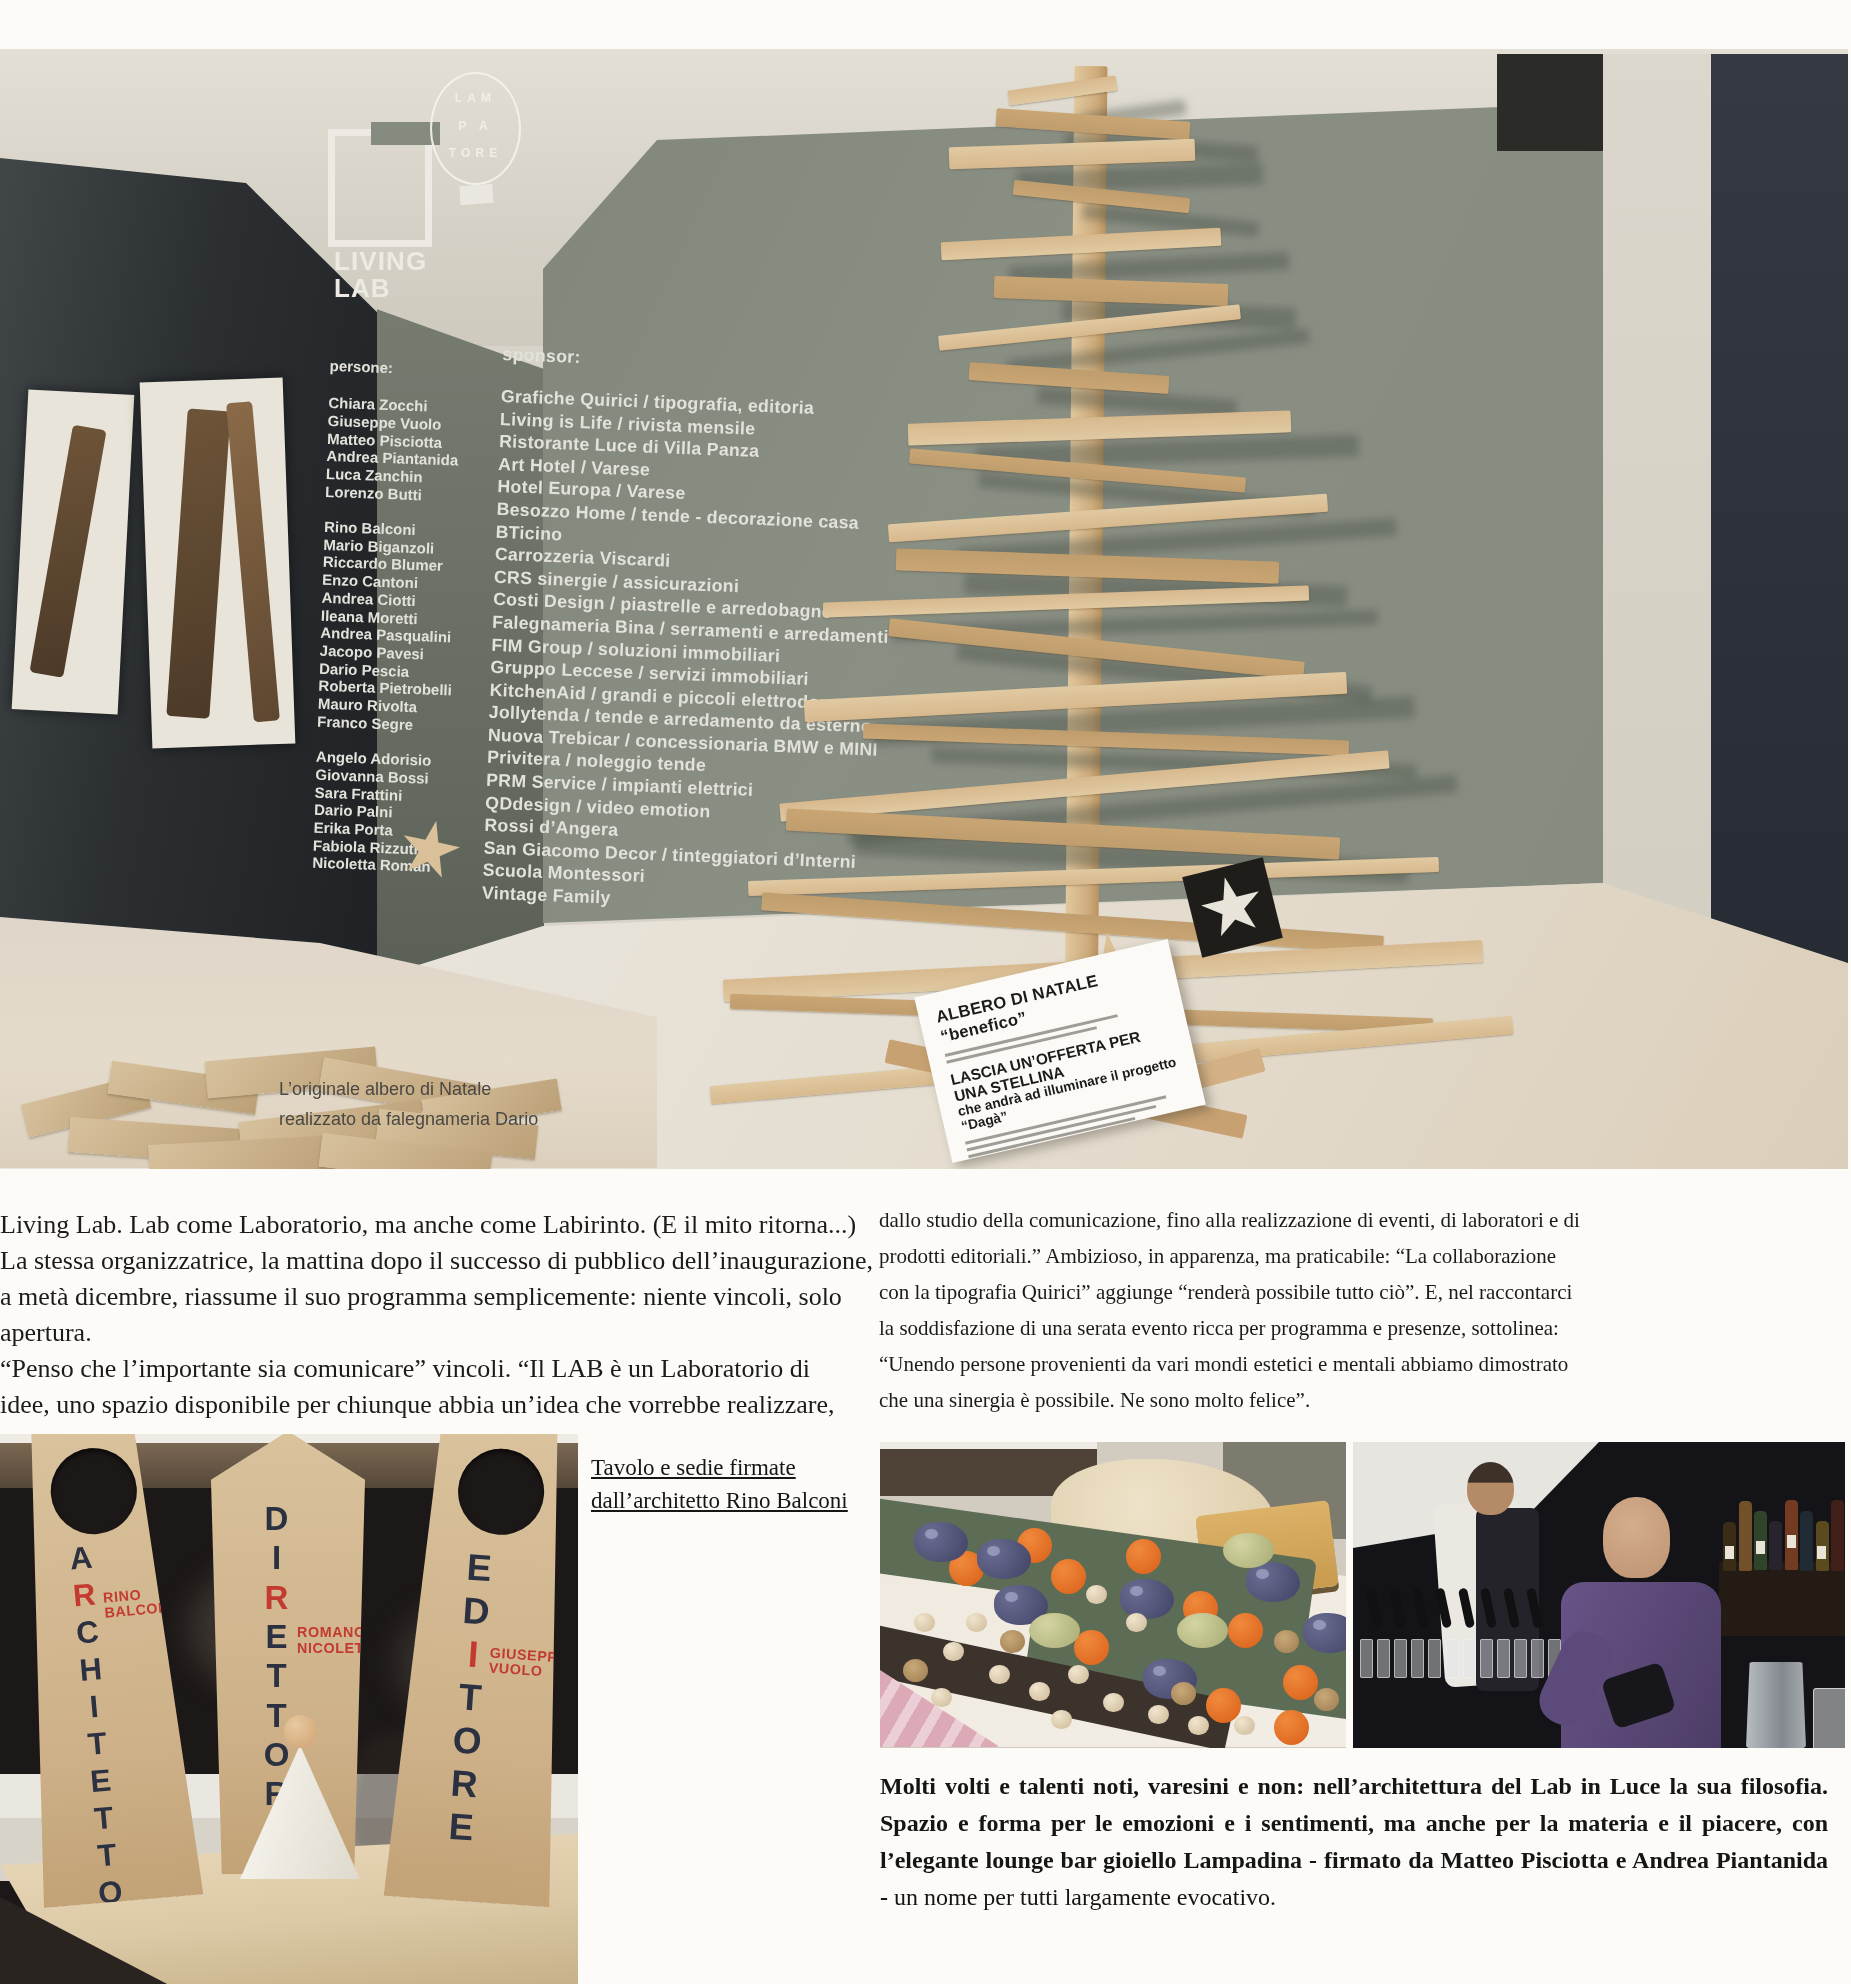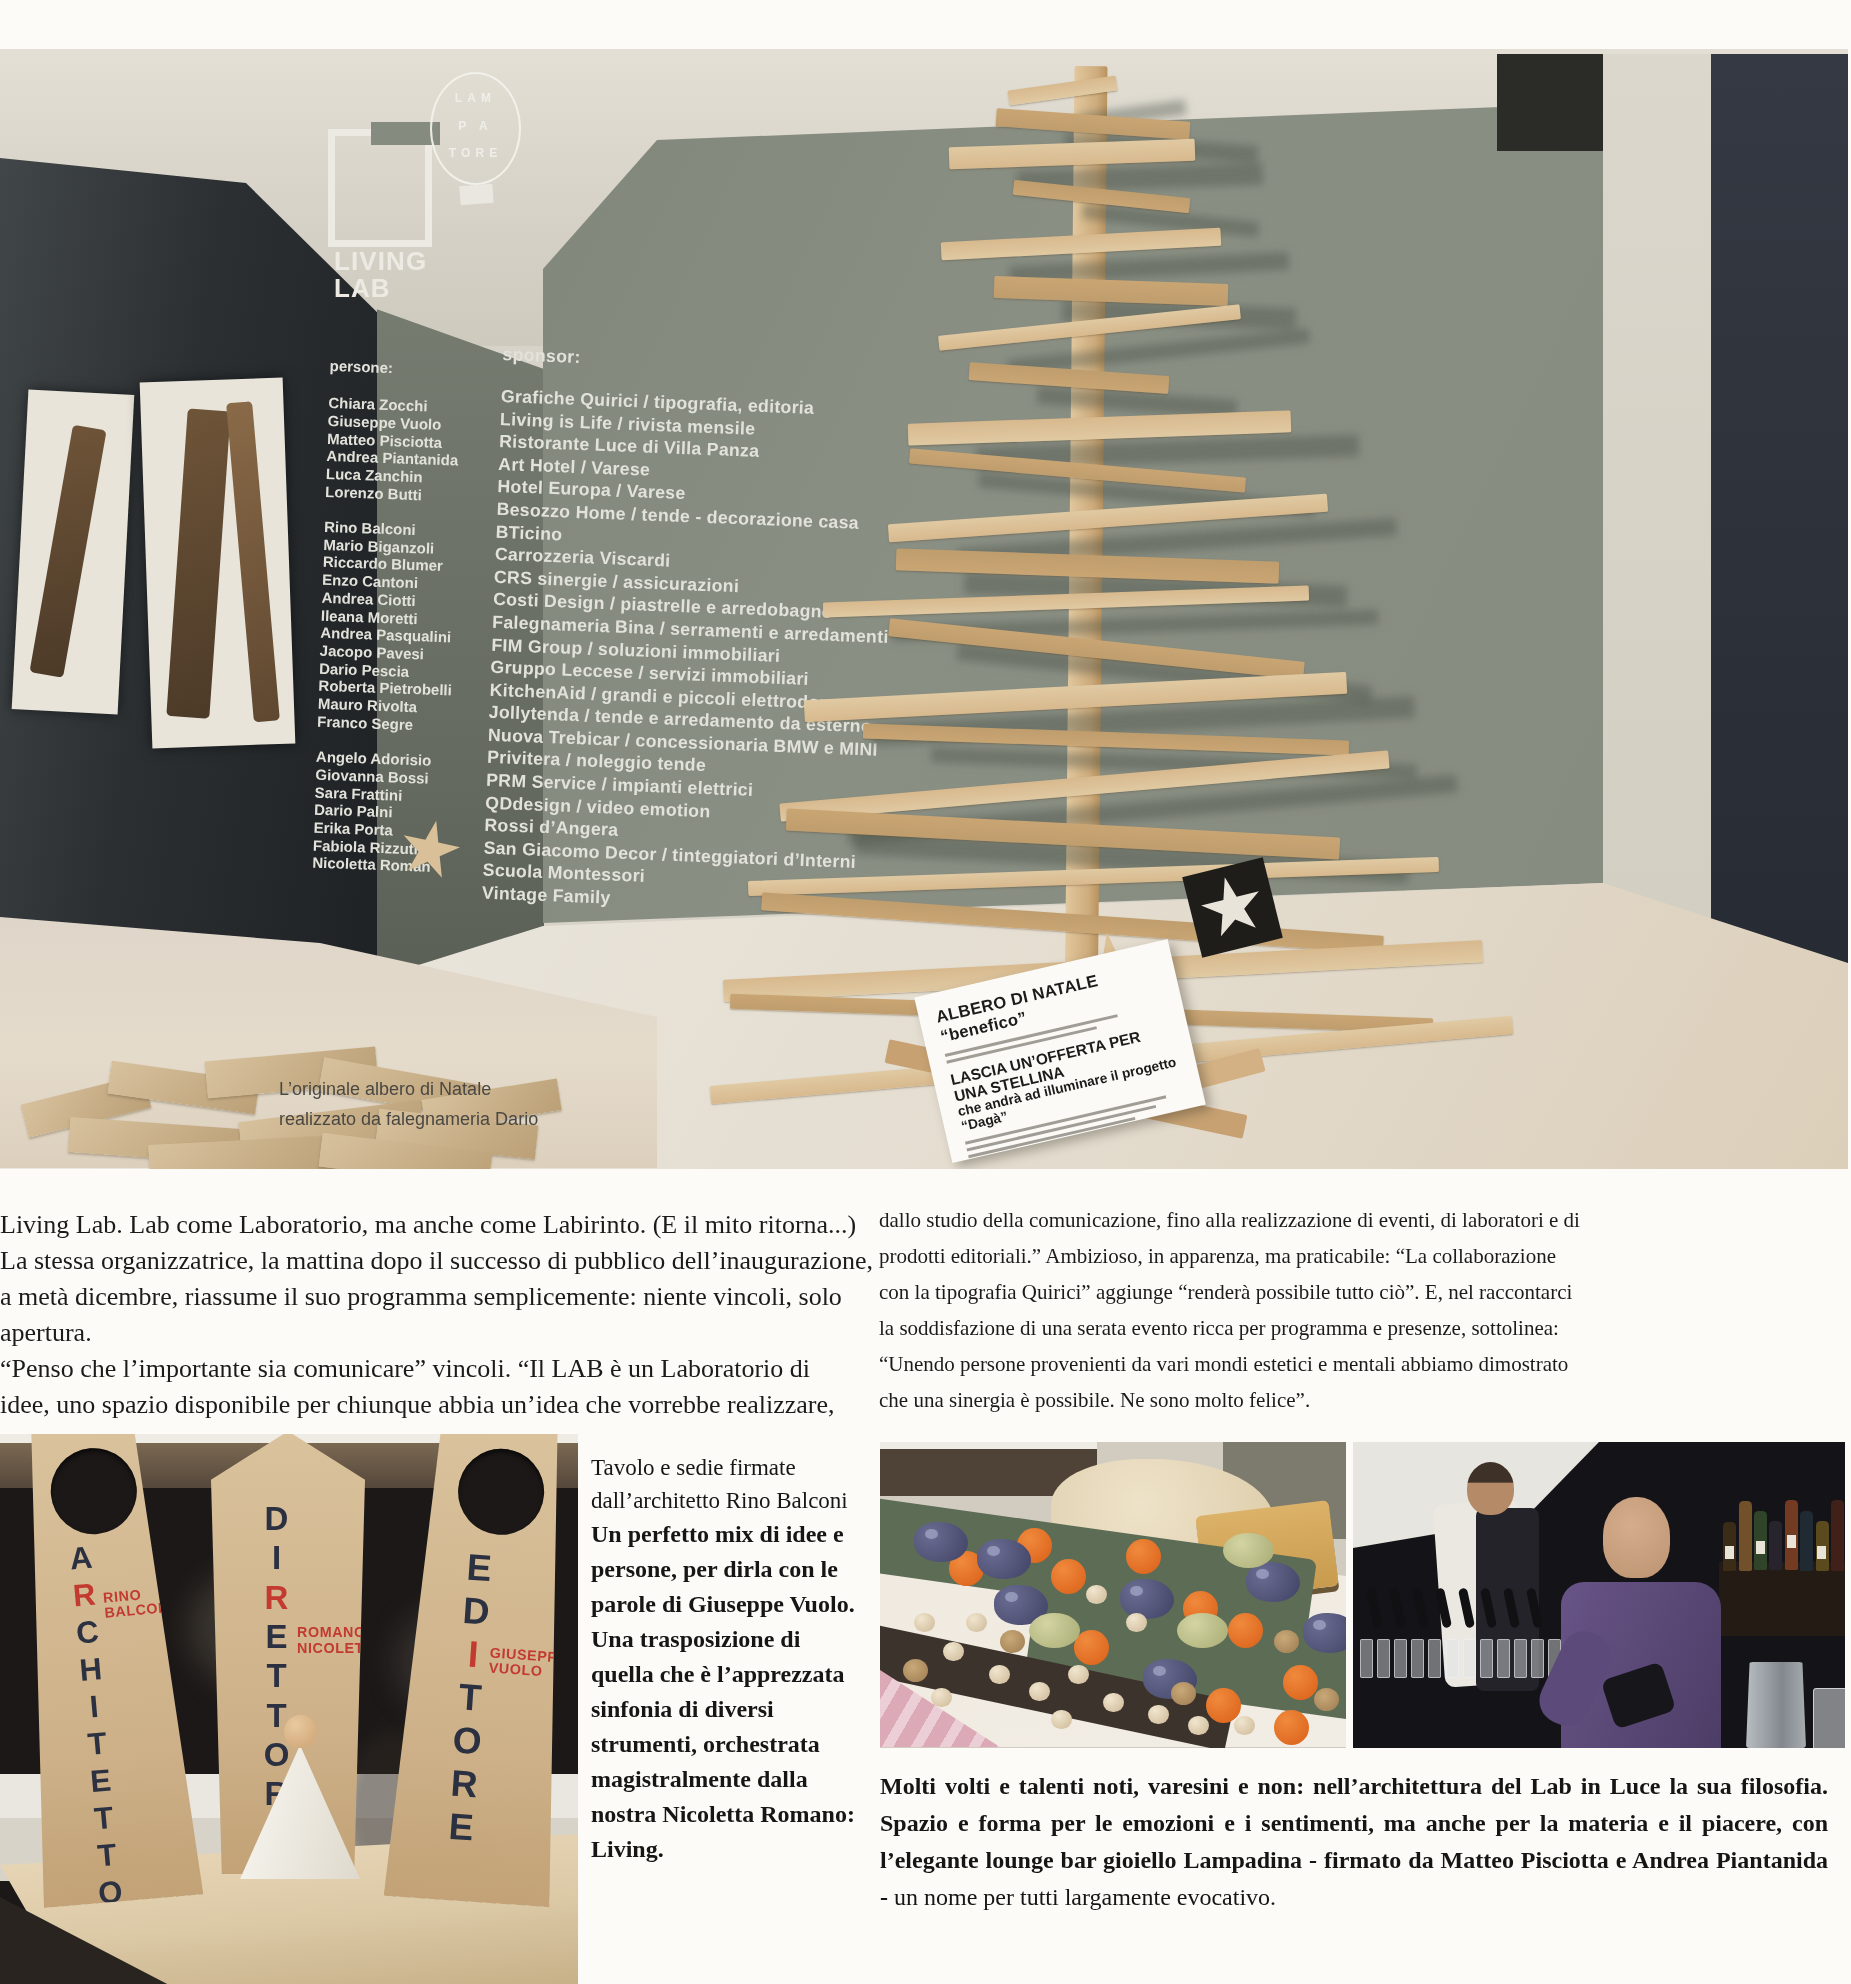--- a/index.html
+++ b/index.html
@@ -86,21 +86,21 @@
   .stencil .red{color:#c23a30;}
   .sign-name{font-family:"Liberation Sans",sans-serif;font-weight:800;color:#c23a30;font-size:14.3px;line-height:15.4px;
      letter-spacing:0.6px;}
   .cone{left:240px;top:311px;width:120px;height:134px;clip-path:polygon(50% 0,100% 100%,0 100%);
      background:linear-gradient(105deg,#faf8f3,#ded9cc);}
   .cone-ball{left:284px;top:281px;width:33px;height:33px;border-radius:50%;
      background:radial-gradient(circle at 35% 30%,#e8c9a0,#cda271);}
   .cone-shadow{left:343px;top:297px;width:86px;height:143px;background:rgba(45,40,34,.5);filter:blur(8px);
      border-radius:45% 55% 40% 60%;transform:rotate(14deg);}
 
-  .midcol{left:591px;top:1451px;width:274px;color:#161616;}
+  .midcol{left:591px;top:1451px;width:274px;color:#161616;text-decoration:underline;}
   .midcol .cap{font-size:23px;line-height:33px;}
   .midcol .boldp{font-size:24px;line-height:35px;font-weight:700;margin-top:3.4px;}
 
   .ph-buffet{left:880px;top:1442px;width:466px;height:306px;overflow:hidden;background:#d2ccc0;}
   .ph-bar{left:1353px;top:1442px;width:492px;height:306px;overflow:hidden;background:#141418;}
 
   .bottom-par{left:880px;top:1768px;width:948px;font-size:24px;line-height:37px;color:#151515;text-align:justify;}
   .bottom-par b{font-weight:700;}
 
   .sp-line, .p-line{white-space:nowrap;}
@@ -338,21 +338,20 @@
       <div class="abs stencil" style="left:51px;top:120px;font-size:37px;"><span>ED</span><span class="red">I</span><span>TORE</span></div>
       <div class="abs sign-name" style="left:89px;top:217px;width:74px;">GIUSEPPE VUOLO</div>
     </div>
 
     <div class="abs cone"></div>
     <div class="abs cone-ball"></div>
   </section>
 
   <div class="abs midcol">
     <p class="cap" style="margin:0;">Tavolo e sedie firmate dall’architetto Rino Balconi</p>
-    <p class="boldp" style="margin:0;">Un perfetto mix di idee e persone, per dirla con le parole di Giuseppe Vuolo. Una trasposizione di quella che è l’apprezzata sinfonia di diversi strumenti, orchestrata magistralmente dalla nostra Nicoletta Romano: Living.</p>
   </div>
 
   <section class="abs ph-buffet">
     <div class="abs" style="left:0;top:0;width:217px;height:54px;background:linear-gradient(180deg,#efece6 0 6.9px,#4f4236 6.9px);"></div>
     <div class="abs" style="left:343px;top:0;width:123px;height:97px;background:#7d7b6d;"></div>
     <div class="abs" style="left:0;top:54px;width:466px;height:251px;background:linear-gradient(170deg,#efe9df 0%,#f2ede4 100%);clip-path:polygon(0 17px,466px 80px,466px 251px,0 251px);"></div>
     <div class="abs" style="left:171px;top:17px;width:223px;height:114px;border-radius:40% 55% 45% 50%;background:radial-gradient(circle at 40% 40%,#eee2c8,#ddcdab);"></div>
     <div class="abs" style="left:320px;top:66px;width:134px;height:86px;background:linear-gradient(180deg,#dcb268,#c89b4e);transform:rotate(-7deg);border-radius:5.7px;box-shadow:0 5.7px 0 #6b5636;"></div>
     <div class="abs" style="left:-23px;top:86px;width:457px;height:74px;background:#5d6c55;transform:rotate(8deg);border-radius:8px;"></div>
     <div class="abs" style="left:149px;top:171px;width:354px;height:86px;background:#5d6c55;transform:rotate(8deg);border-radius:8px;"></div>

